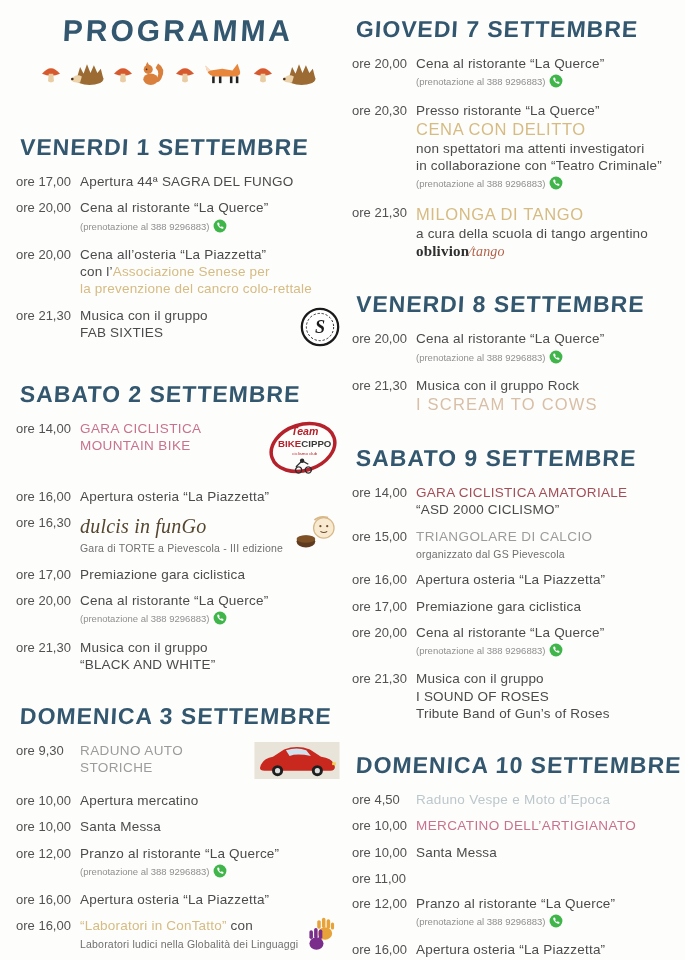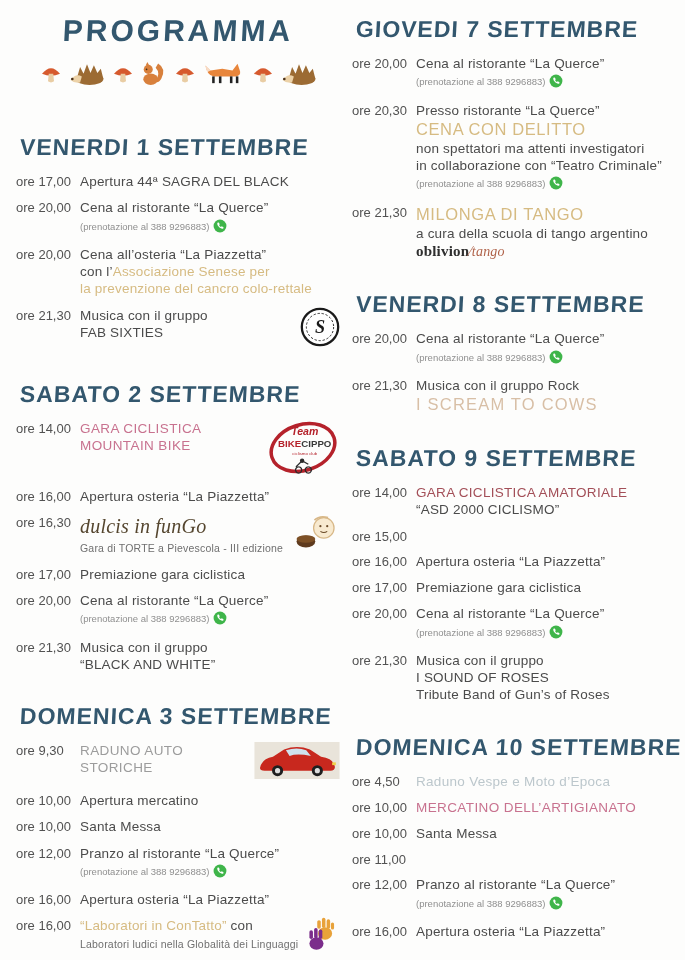--- a/index.html
+++ b/index.html
@@ -119,21 +119,21 @@
             <circle cx="5" cy="22" r="1.5" fill="#4a3018"></circle>
           </svg>
         </span>
       </div>
     <div class="days">
         <section class="day">
           <h2>VENERDI 1 SETTEMBRE</h2>
           <div class="event">
             <div class="time">ore 17,00</div>
             <div class="content">
-              <div class="line"><span class="seg c-b">Apertura 44ª SAGRA DEL BLACK</span></div>
+              <div class="line"><span class="seg c-b">Apertura 44ª SAGRA DEL FUNGO</span></div>
             </div>
           </div>
           <div class="event">
             <div class="time">ore 20,00</div>
             <div class="content">
               <div class="line"><span class="seg c-b">Cena al ristorante “La Querce”</span></div>
               <div class="line"><span class="seg c-note">(prenotazione al 388 9296883)</span><span class="icon-inline"><svg viewBox="0 0 24 24" width="14" height="14">
                     <circle cx="12" cy="12" r="11" fill="#3fb54a"></circle>
                     <path d="M7.5 6.5 C6 11 13 18 17.5 16.5 L18 14 L15 12.5 L13.5 13.5 C12 12.8 11.2 12 10.5 10.5 L11.5 9 L10 6Z" fill="#fff"></path>
                   </svg></span></div>
@@ -354,20 +354,24 @@
           <h2>SABATO 9 SETTEMBRE</h2>
           <div class="event">
             <div class="time">ore 14,00</div>
             <div class="content">
               <div class="line"><span class="seg c-darkred">GARA CICLISTICA AMATORIALE</span></div>
               <div class="line"><span class="seg c-b">“ASD 2000 CICLISMO”</span></div>
             </div>
           </div>
           <div class="event">
             <div class="time">ore 15,00</div>
+            <div class="content">
+              <div class="line"><span class="seg c-gray">TRIANGOLARE DI CALCIO</span></div>
+              <div class="line"><span class="seg c-small">organizzato dal GS Pievescola</span></div>
+            </div>
           </div>
           <div class="event">
             <div class="time">ore 16,00</div>
             <div class="content">
               <div class="line"><span class="seg c-b">Apertura osteria “La Piazzetta”</span></div>
             </div>
           </div>
           <div class="event">
             <div class="time">ore 17,00</div>
             <div class="content">

